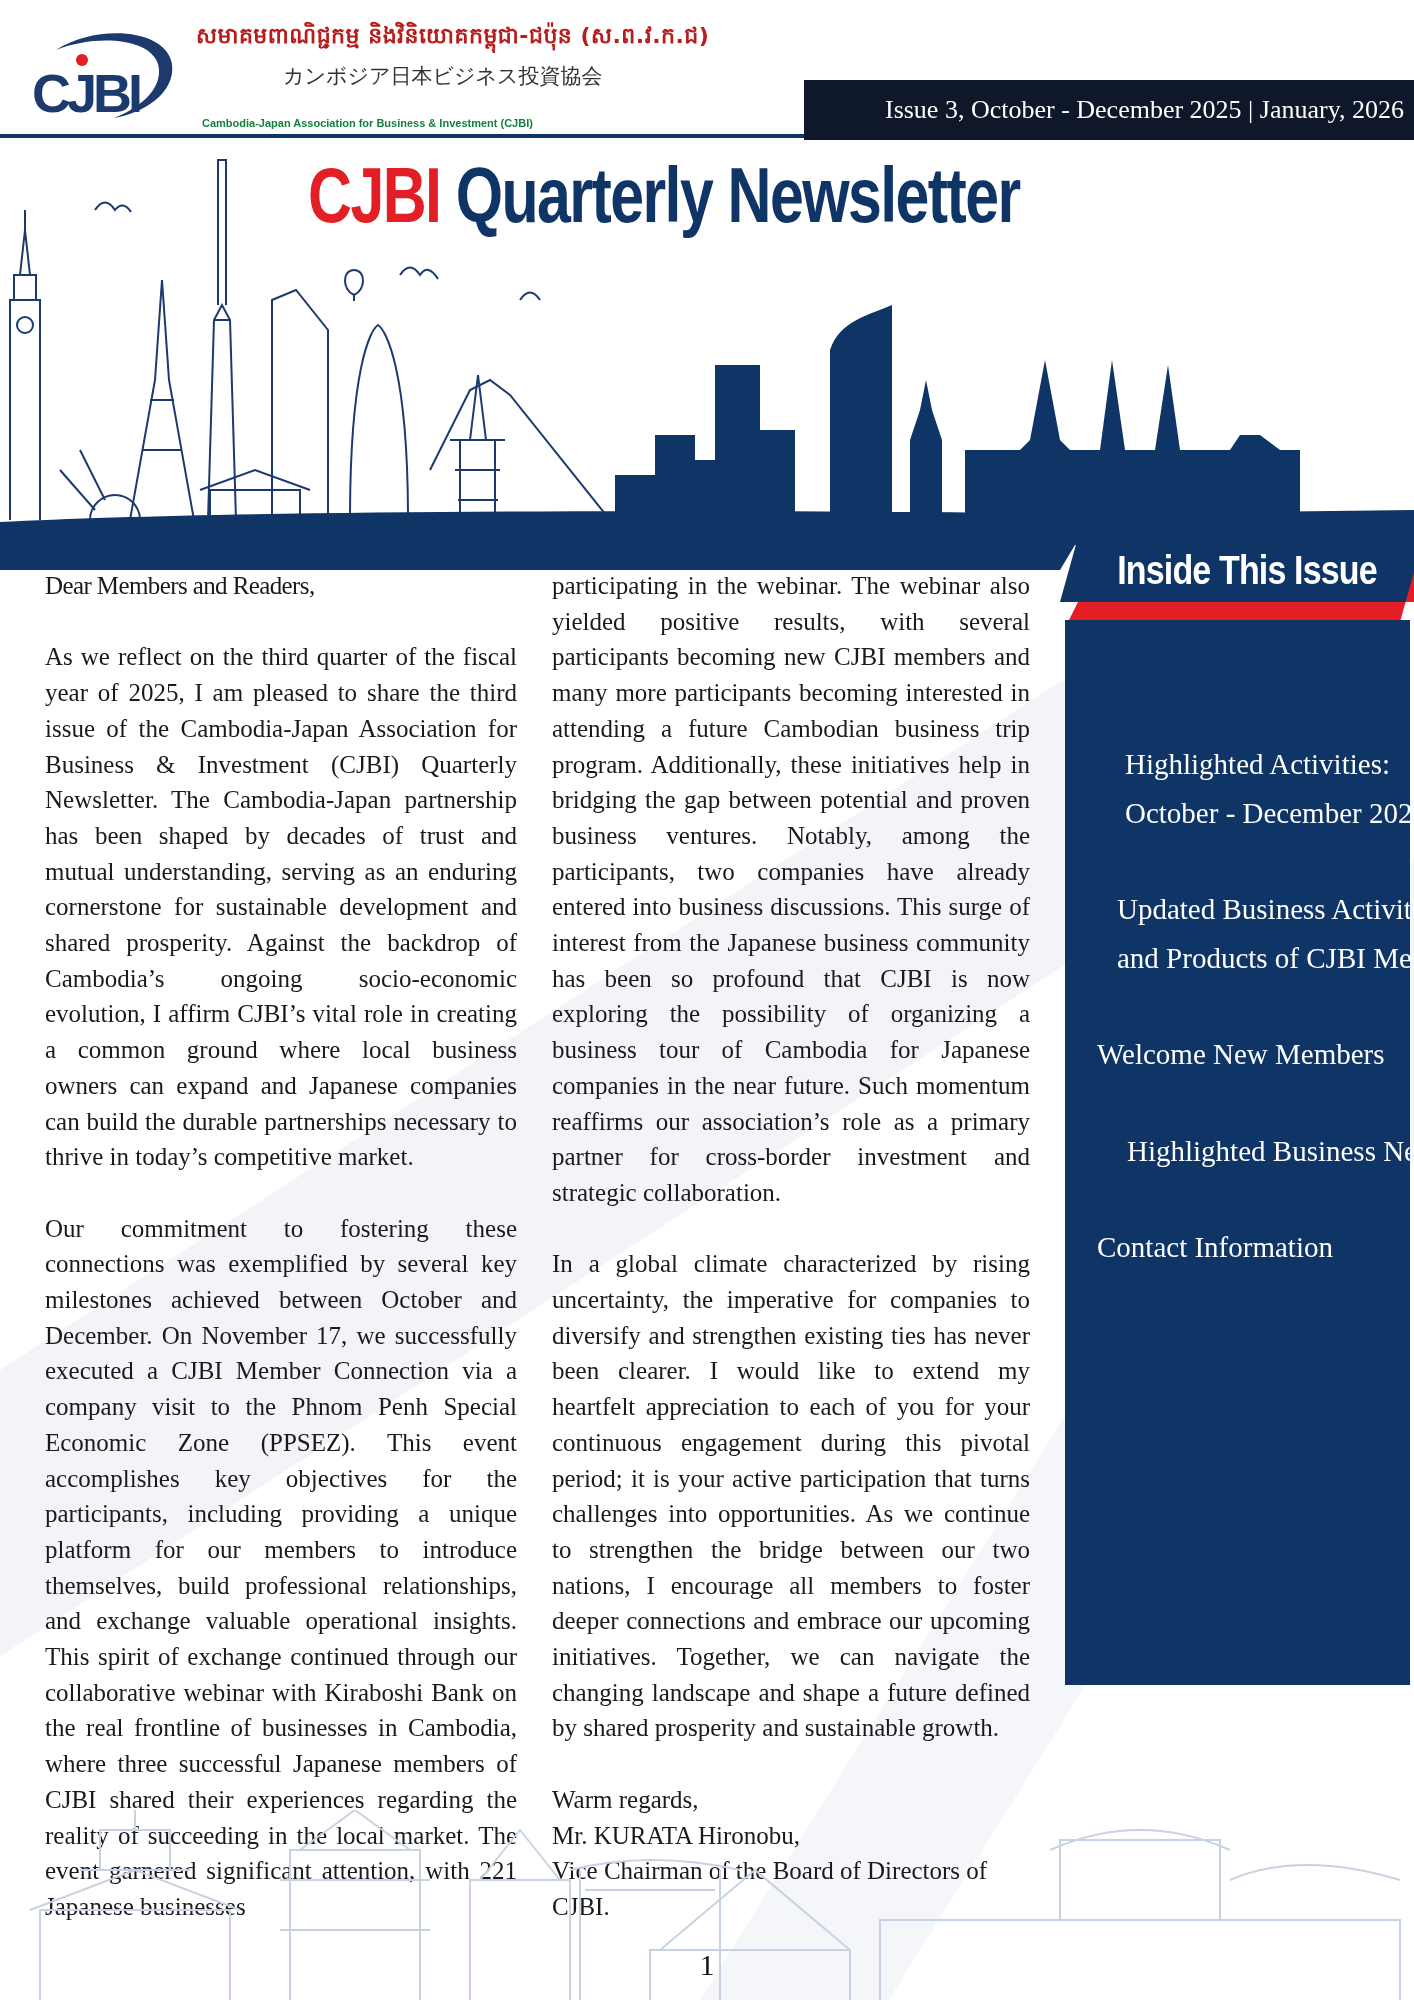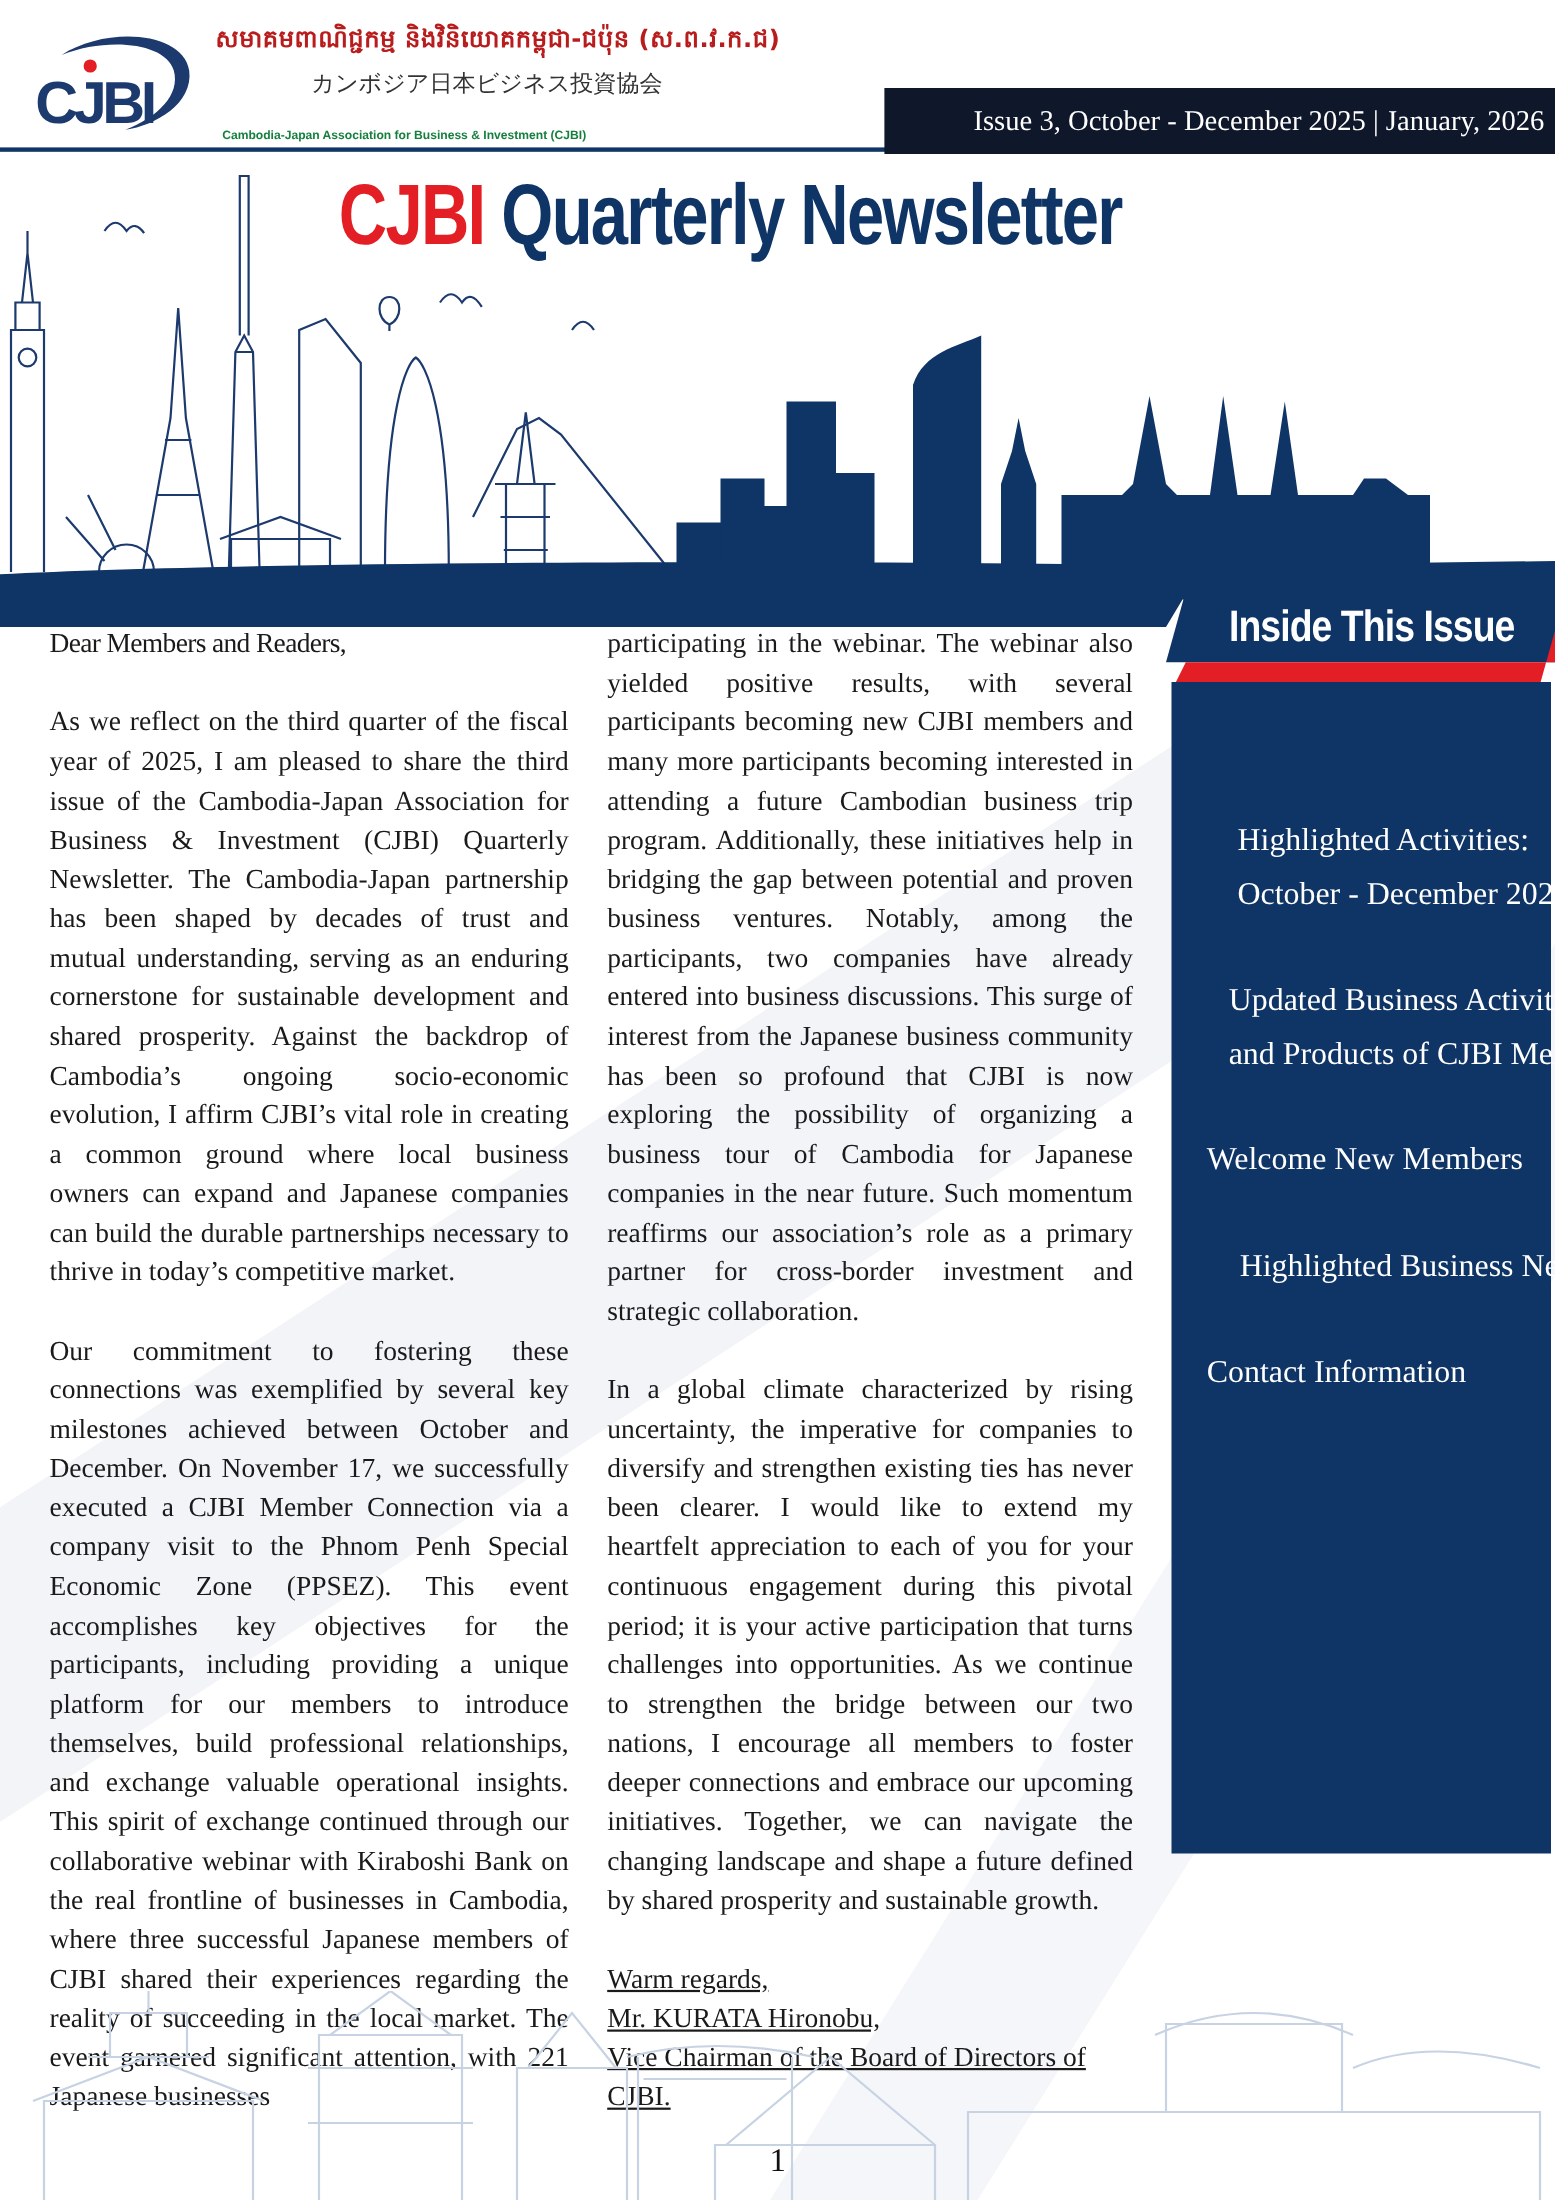--- a/index.html
+++ b/index.html
@@ -30,21 +30,21 @@
   .sidebar { position: absolute; left: 1065px; top: 620px; width: 345px; height: 1065px; background: #0f3466; }
   .sidebar-head { position: absolute; left: 1080px; top: 540px; width: 334px; height: 60px; color: #fff; font-family: "Liberation Sans", sans-serif; font-weight: bold; font-size: 40px; letter-spacing: -1px; line-height: 60px; text-align: center; transform: scaleX(0.85); transform-origin: center; white-space: nowrap; }
   .sidebar-items { position: absolute; left: 1065px; top: 740px; width: 416px; text-align: left; color: #fff; font-size: 29px; line-height: 48.5px; margin-left: 32px; }
   .sidebar-item { display: block; margin-bottom: 48px; cursor: pointer; }
 
   
   .col { position: absolute; font-size: 25px; line-height: 35.7px; text-align: justify; color: #1a1a1a; }
   .col p { margin-bottom: 35.7px; }
   .col-left { left: 45px; top: 568px; width: 472px; }
   .col-mid { left: 552px; top: 568px; width: 478px; }
-  .col .sig { margin-bottom: 0; text-align: left; text-decoration: underline; }
+  .col .sig { margin-bottom: 0; text-align: left; }
   .greeting { letter-spacing: -0.6px; }
 
   
   .footer-art { position: absolute; left: 0; top: 1810px; width: 1414px; height: 190px; }
   .page-number { position: absolute; left: 692px; top: 1948px; width: 30px; text-align: center; font-size: 30px; color: #111; }
 </style>
 </head>
 <body>
 
 <div class="bg-streak" style="left:-200px; top:1500px; width:1600px; height:240px; transform: rotate(-33deg);"></div>

